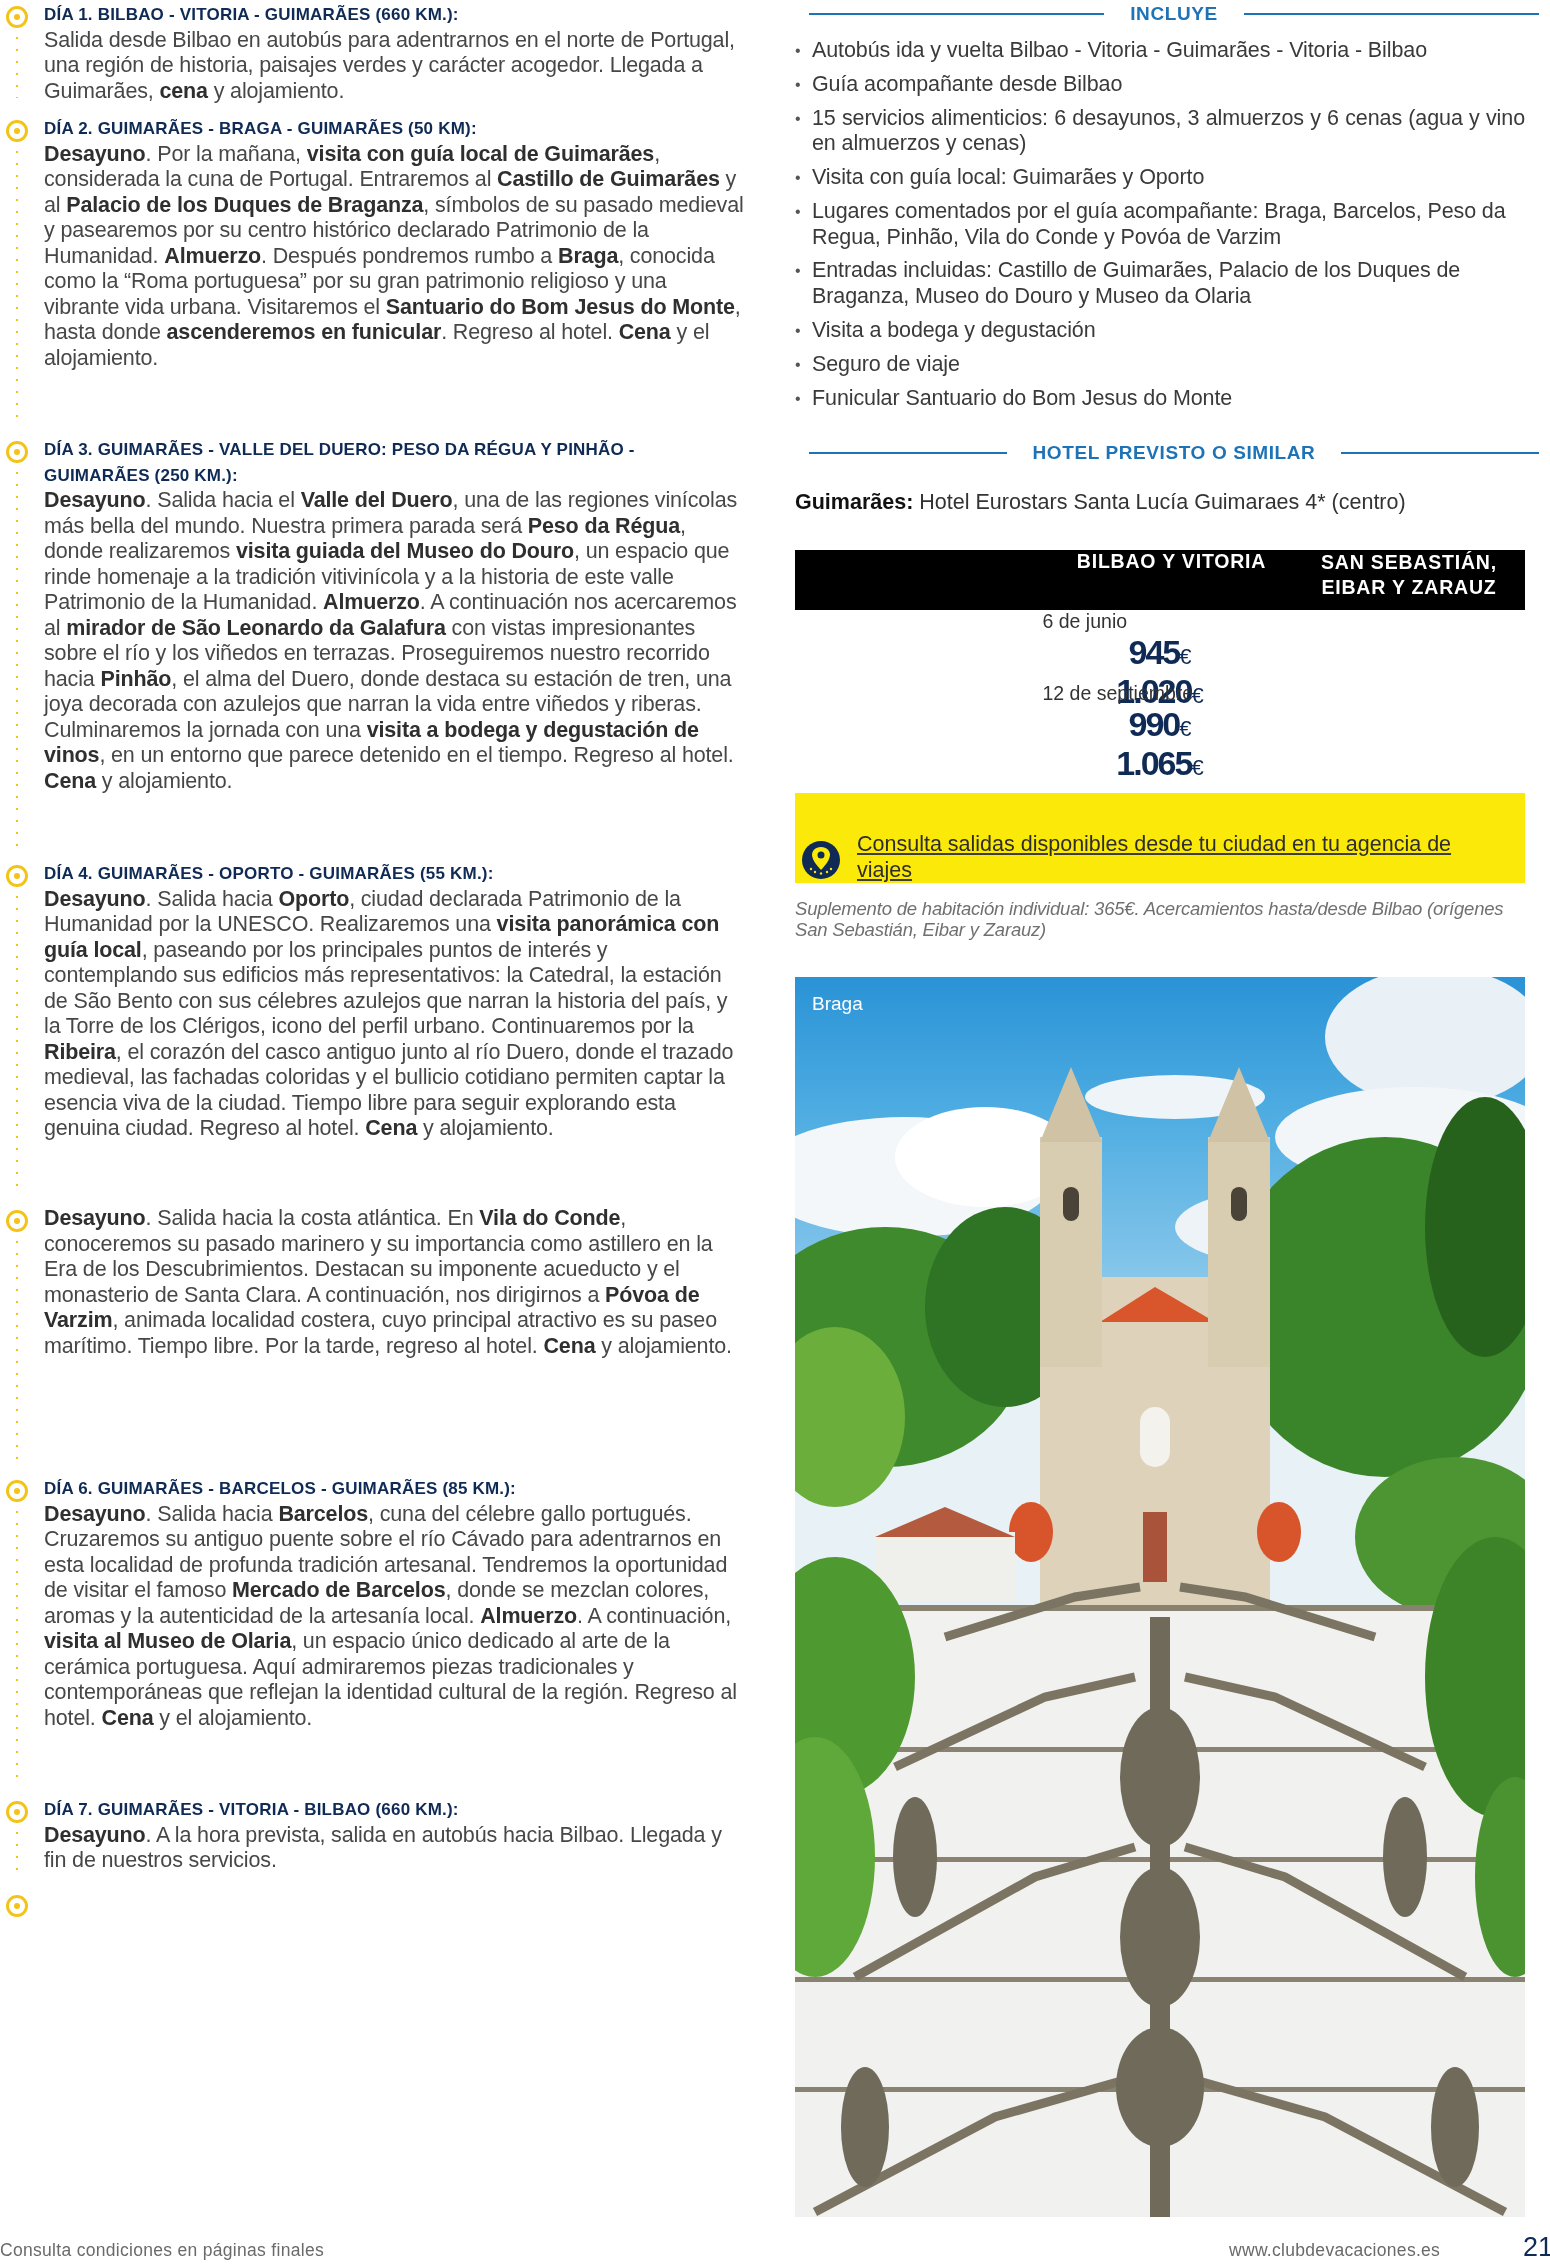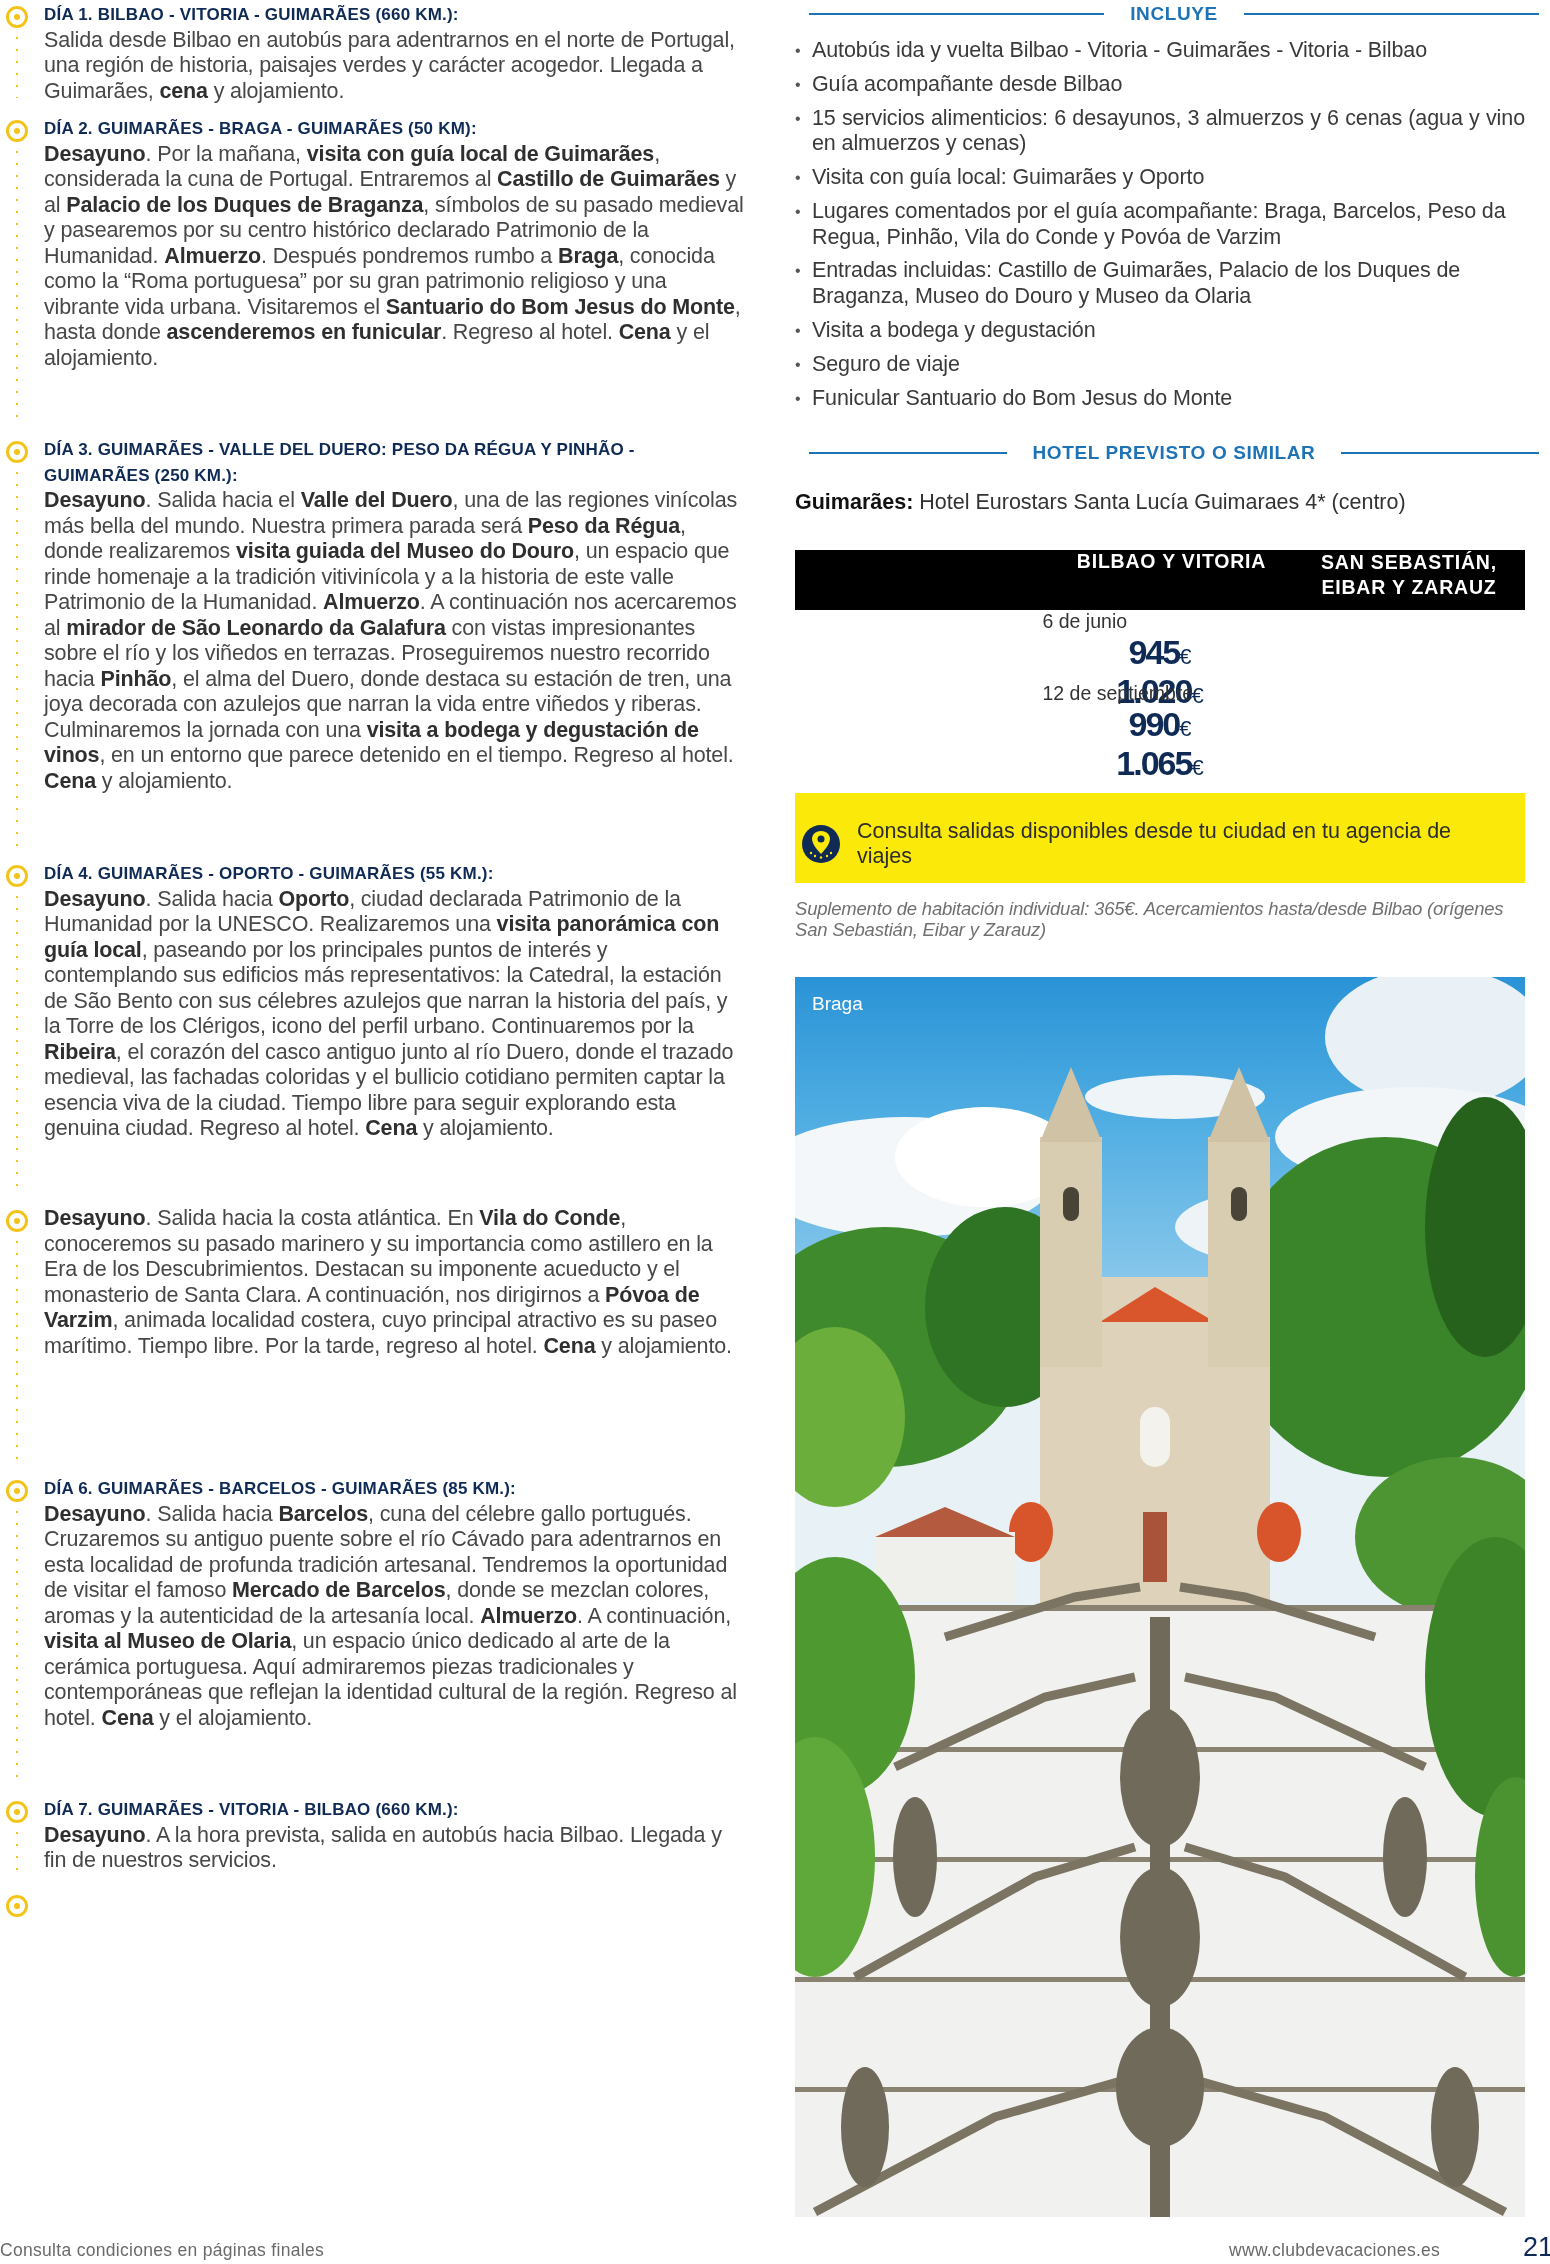--- a/index.html
+++ b/index.html
@@ -38,21 +38,21 @@
   .price-head .c0 { width: 255px; }
   .price-head .c1 { width: 243px; text-align: center; color: #fff; font-size: 19.5px; font-weight: 700; letter-spacing: 0.8px; }
   .price-head .c2 { width: 232px; text-align: center; color: #fff; font-size: 19.5px; font-weight: 700; letter-spacing: 0.8px; line-height: 25px; }
   .price-row { height: 72px; display: flex; align-items: center; flex-direction: column; }
   .price-row .c0 { width: 255px; padding-left: 10px; font-size: 19.5px; color: #333; }
   .price-row .c1, .price-row .c2 { text-align: center; font-size: 34px; font-weight: 700; color: #0e2a55; letter-spacing: -2px; }
   .price-row .c1 { width: 243px; }
   .price-row .c2 { width: 232px; }
   .price-row .cur { font-size: 22px; font-weight: 400; letter-spacing: 0; }
 
-  .notice { position: absolute; left: 0; top: 793px; width: 730px; height: 90px; background: #fbe90a; display: flex; align-items: center; padding: 12px 0 0 6px; }
+  .notice { position: absolute; left: 0; top: 793px; width: 730px; height: 90px; background: #fbe90a; display: flex; align-items: flex-end; padding: 12px 0 0 6px; text-decoration: underline; }
   .notice .pin { width: 40px; height: 44px; flex: none; margin-right: 16px; margin-top: 2px; }
   .notice .text { font-size: 21.5px; line-height: 25.5px; color: #2d2d2d; }
 
   .supplement { position: absolute; left: 0; top: 898px; width: 730px; font-size: 18.5px; line-height: 21px; font-style: italic; color: #707070; letter-spacing: -0.2px; }
 
   .photo { position: absolute; left: 0; top: 977px; width: 730px; height: 1240px; overflow: hidden;
            background: linear-gradient(180deg, #2c97d8 0%, #4aa9e0 18%, #8cc7ea 28%, #e8f1f6 34%); }
   .photo .caption { position: absolute; left: 17px; top: 16px; font-size: 19px; color: #ffffff; }
   .photo svg { position: absolute; left: 0; top: 0; }
 

